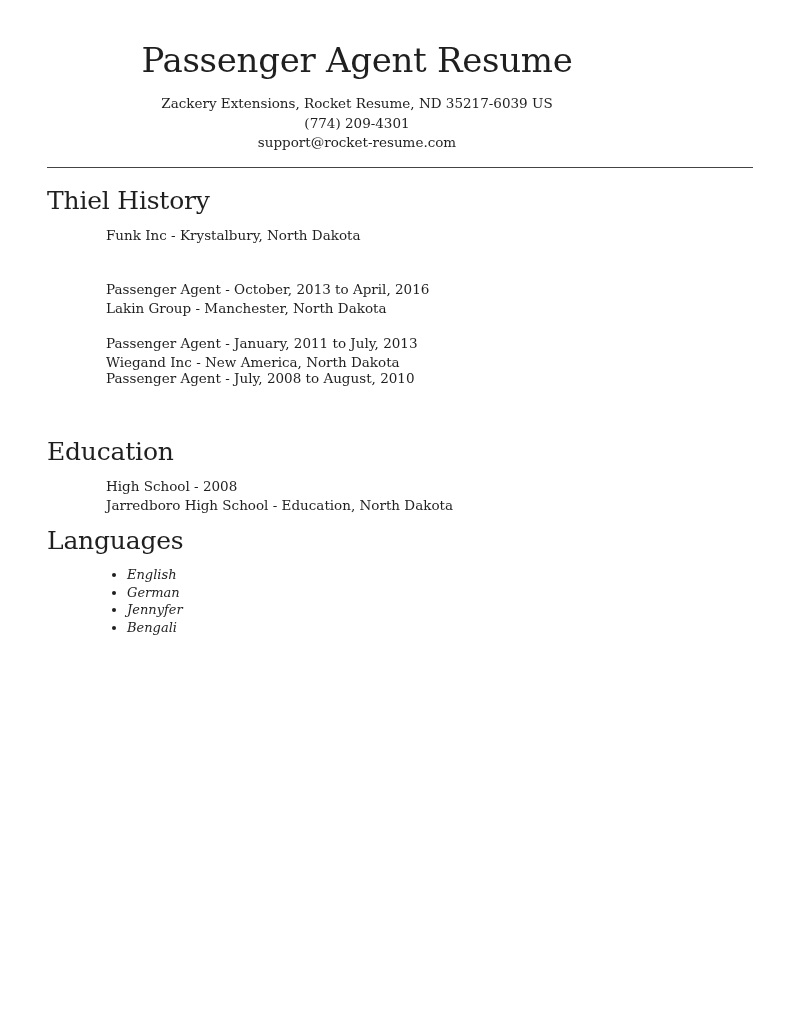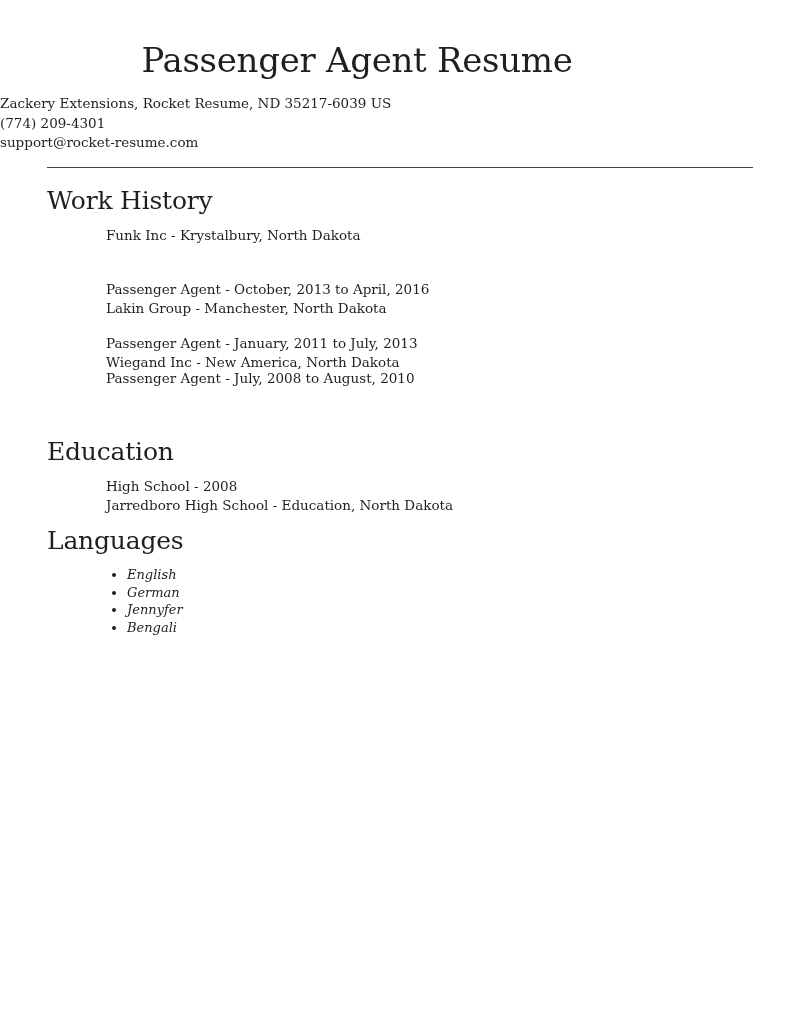--- a/index.html
+++ b/index.html
@@ -9,21 +9,21 @@
       color: #1f1f1f;
     }
     .page { position: relative; width: 714px; height: 1035px; }
     .title {
       position: absolute; left: 0; right: 0; top: 40px;
       text-align: center; font-size: 34px; font-weight: normal;
       letter-spacing: -0.3px; margin: 0;
     }
     .contact {
       position: absolute; left: 0; right: 0; top: 94px;
-      font-size: 13.5px; line-height: 19.5px;
+      text-align: center; font-size: 13.5px; line-height: 19.5px;
     }
     .rule {
       position: absolute; left: 47px; width: 706px; top: 167px;
       height: 0; border-top: 1.5px solid #444;
     }
     .section-title {
       position: absolute; left: 47px; margin: 0;
       font-size: 25px; font-weight: normal; letter-spacing: -0.2px;
     }
     .entry {
@@ -42,21 +42,21 @@
 
 <div class="page">
   <h1 class="title">Passenger Agent Resume</h1>
   <div class="contact">
     <div>Zackery Extensions, Rocket Resume, ND 35217-6039 US</div>
     <div>(774) 209-4301</div>
     <div>support@rocket-resume.com</div>
   </div>
   <div class="rule"></div>
 
-  <h2 class="section-title" style="top:186px">Work History</h2>
+  <h2 class="section-title" style="top:186px">Thiel History</h2>
   <div class="entry" style="top:226px">
     <div>Funk Inc - Krystalbury, North Dakota</div>
   </div>
   <div class="entry" style="top:280px">
     <div>Passenger Agent - October, 2013 to April, 2016</div>
     <div>Lakin Group - Manchester, North Dakota</div>
   </div>
   <div class="entry" style="top:334px">
     <div>Passenger Agent - January, 2011 to July, 2013</div>
     <div>Wiegand Inc - New America, North Dakota</div>

